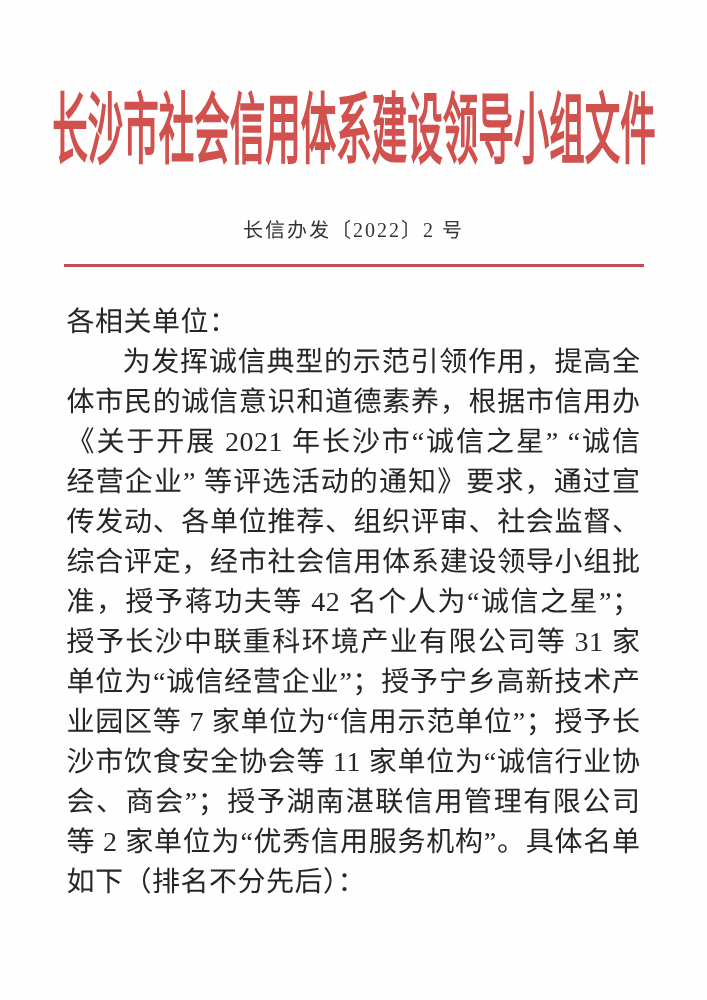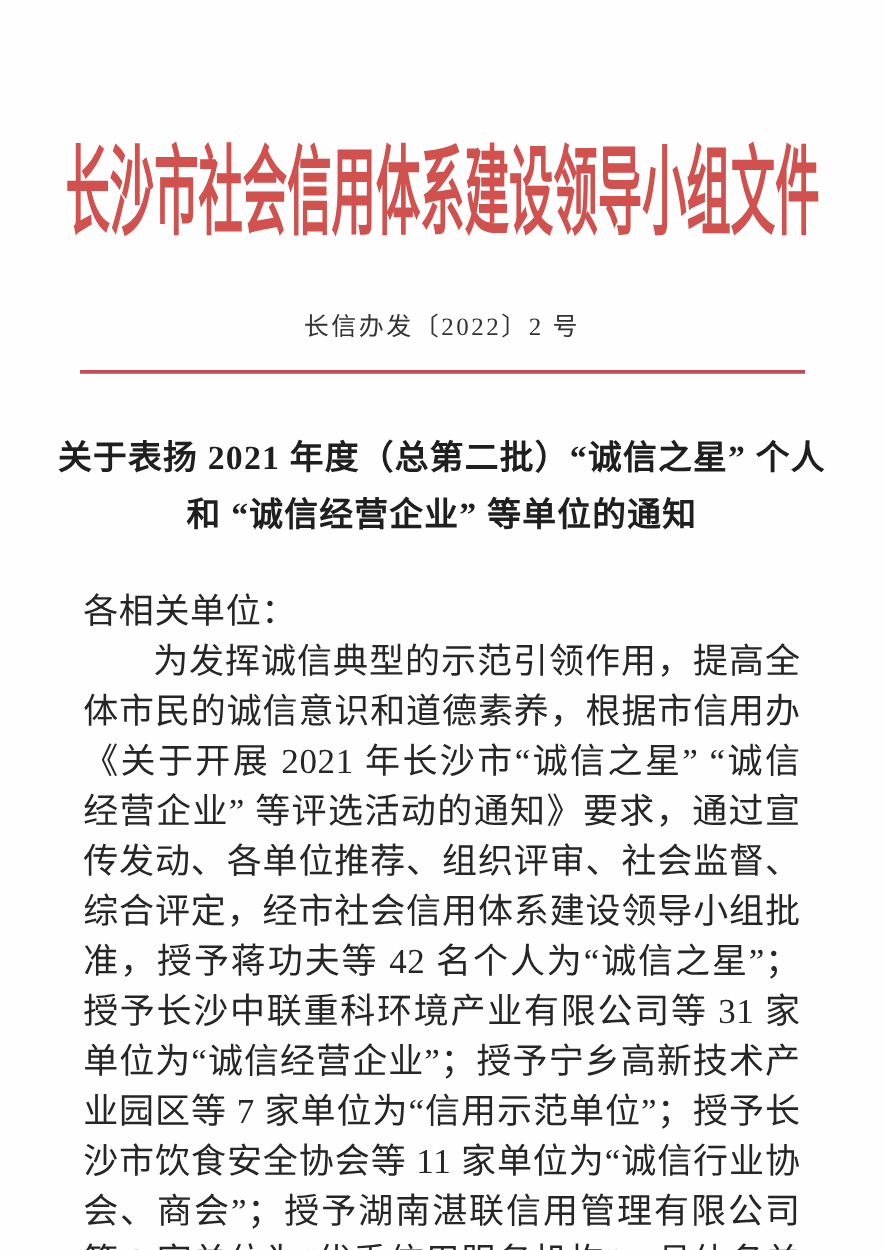--- a/index.html
+++ b/index.html
@@ -17,24 +17,24 @@
   .page {
     position: relative;
     width: 707px;
     height: 1000px;
     margin: 0 auto;
     background: var(--page-bg);
     overflow: hidden;
   }
   
   .org-title-wrap {
-    margin-top: 116px;
+    margin-top: 84px;
     height: 86px;
     display: flex;
-    align-items: flex-start;
+    align-items: flex-end;
     justify-content: center;
   }
   .org-title {
     display: inline-block;
     font-size: 78px;
     line-height: 1;
     font-weight: bold;
     color: var(--header-red);
     white-space: nowrap;
     transform: scaleX(0.455);
@@ -93,23 +93,19 @@
 <div class="page">
 
   <div class="org-title-wrap">
     <span class="org-title">长沙市社会信用体系建设领导小组文件</span>
   </div>
 
   <div class="doc-number">长信办发〔2022〕2 号</div>
 
   <div class="divider"></div>
 
-  <h1 class="notice-title">
-    <span class="t-line">关于表扬 2021 年度（总第二批）“诚信之星” 个人</span>
-    <span class="t-line">和 “诚信经营企业” 等单位的通知</span>
-  </h1>
 
   <div class="body-block">
     <p class="salutation">各相关单位：</p>
     <p class="paragraph">为发挥诚信典型的示范引领作用，提高全体市民的诚信意识和道德素养，根据市信用办《关于开展 2021 年长沙市“诚信之星” “诚信经营企业” 等评选活动的通知》要求，通过宣传发动、各单位推荐、组织评审、社会监督、综合评定，经市社会信用体系建设领导小组批准，授予蒋功夫等 42 名个人为“诚信之星”；授予长沙中联重科环境产业有限公司等 31 家单位为“诚信经营企业”；授予宁乡高新技术产业园区等 7 家单位为“信用示范单位”；授予长沙市饮食安全协会等 11 家单位为“诚信行业协会、商会”；授予湖南湛联信用管理有限公司等 2 家单位为“优秀信用服务机构”。具体名单如下（排名不分先后）：</p>
   </div>
 
 </div>
 
 </body></html>

